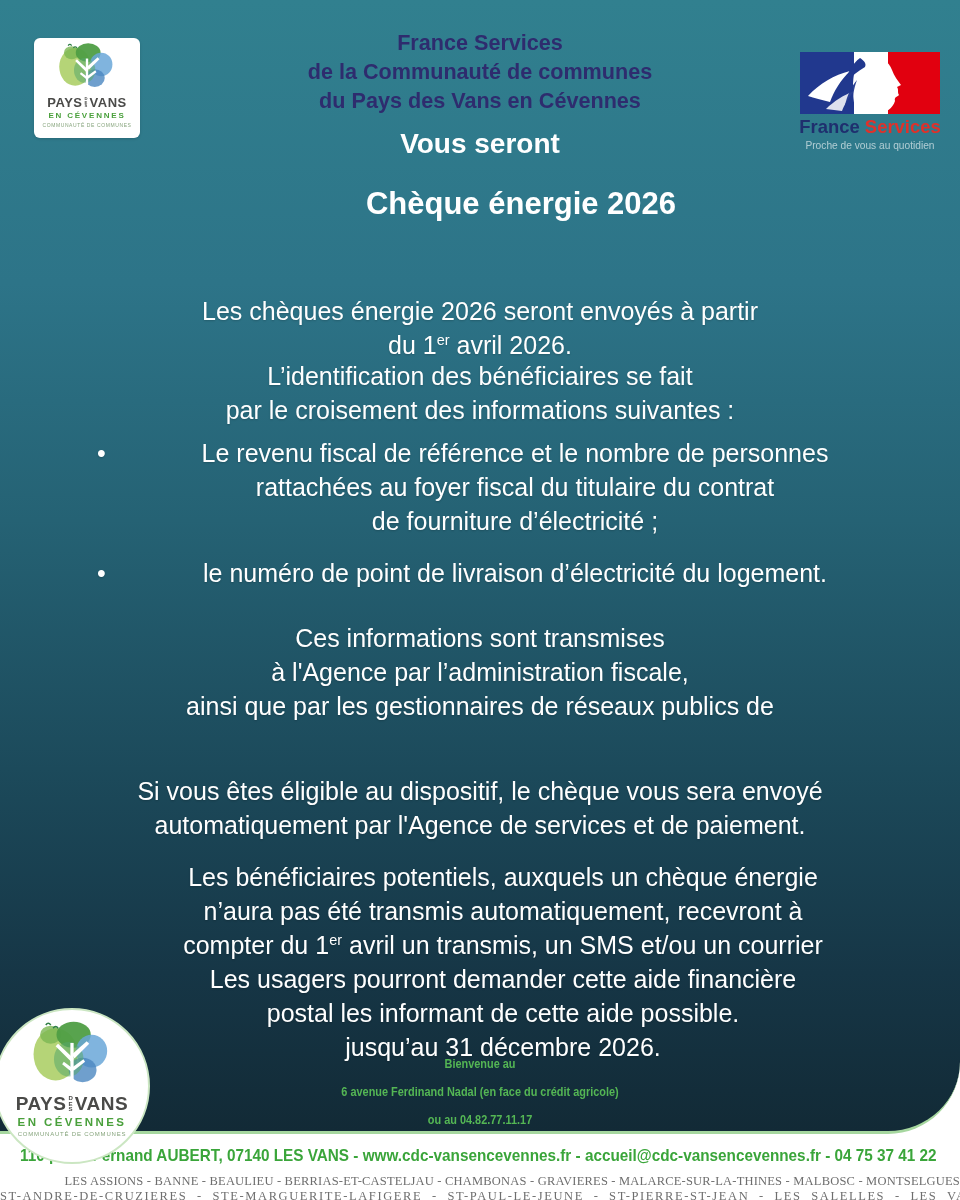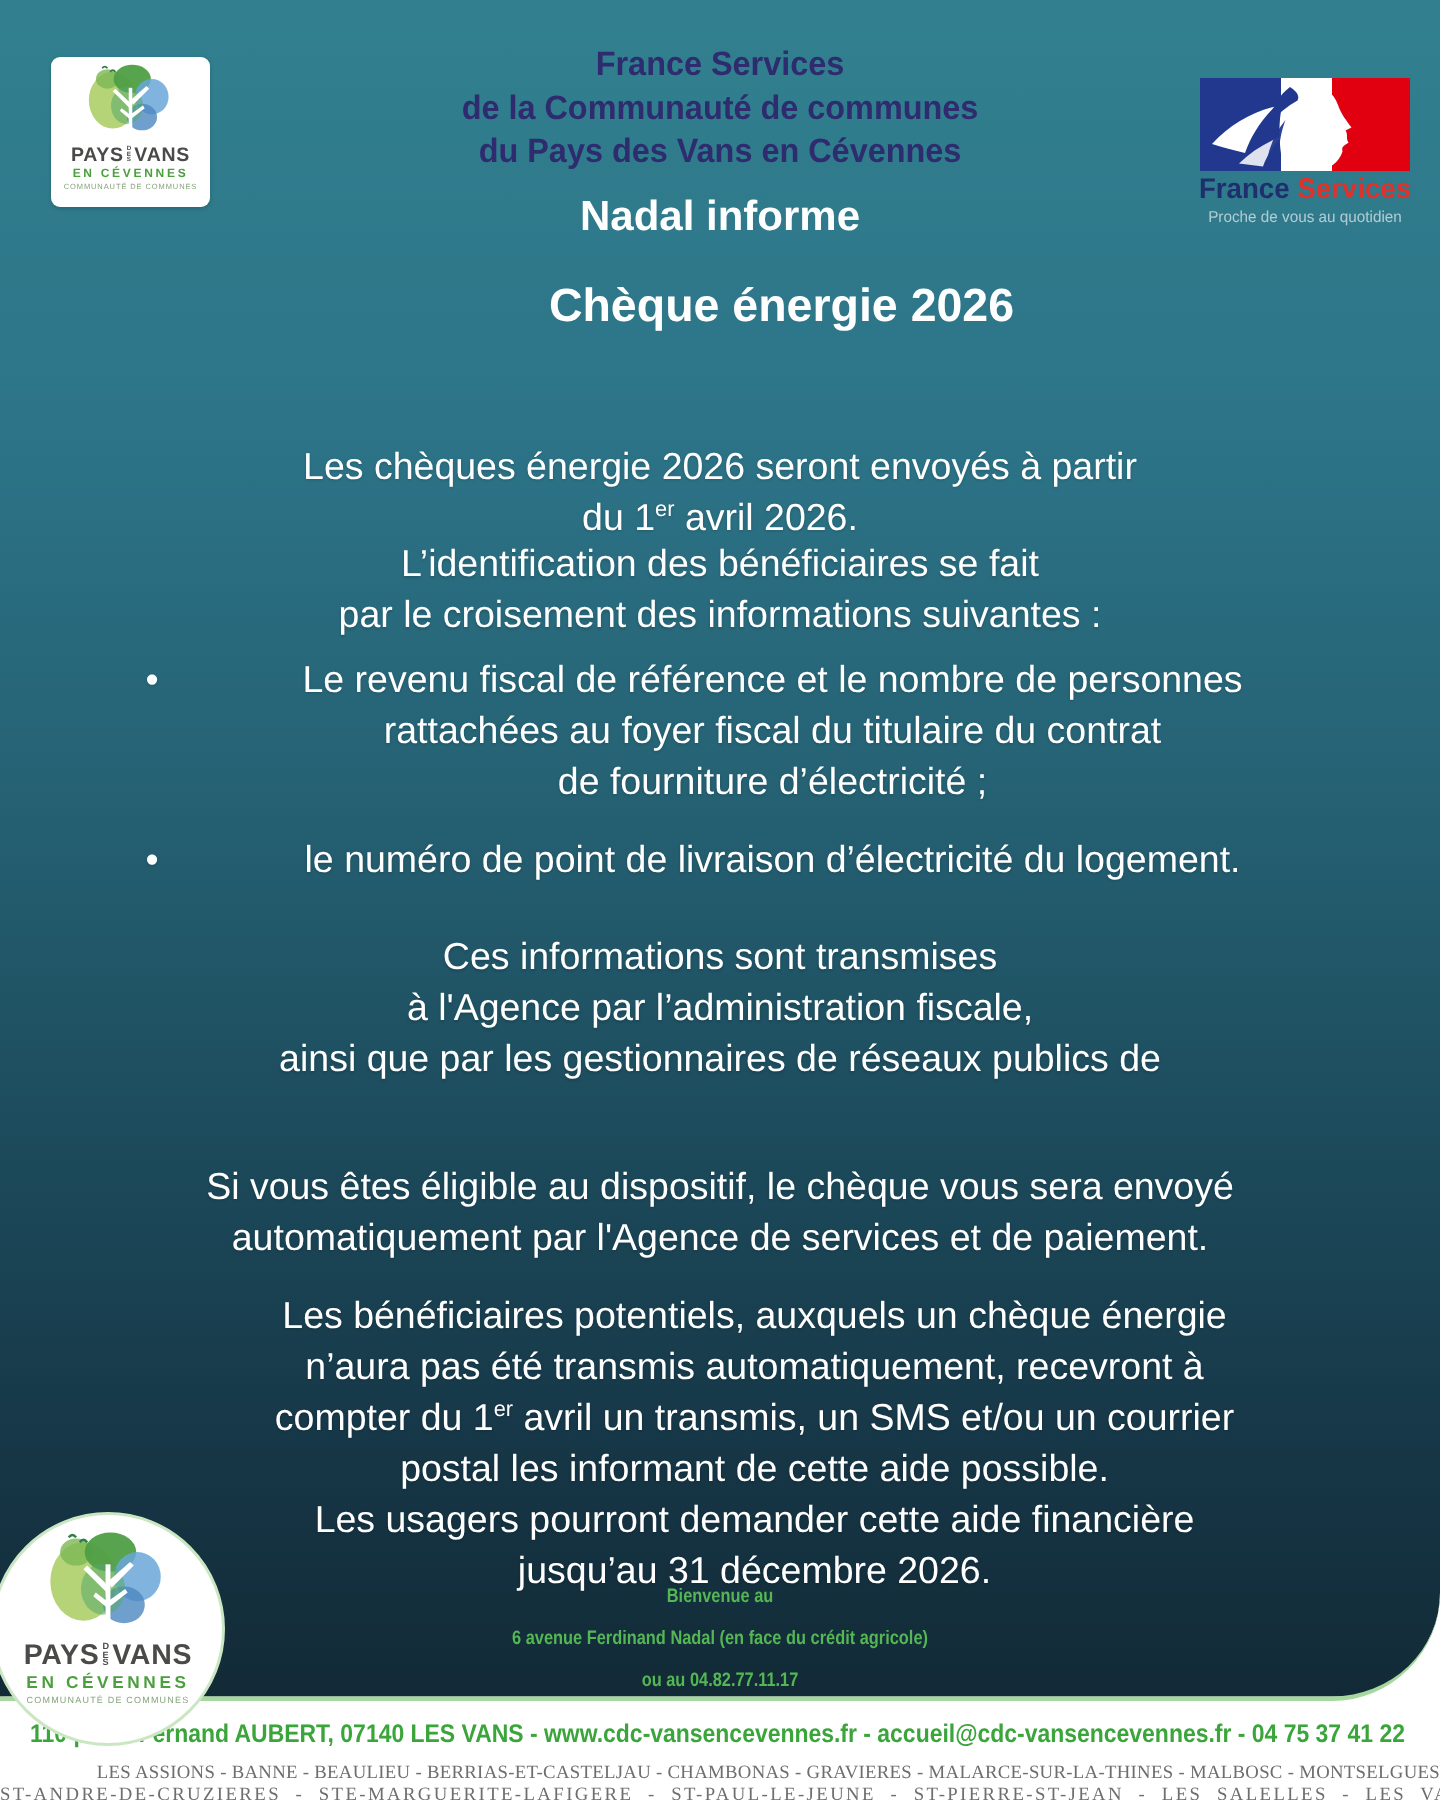--- a/index.html
+++ b/index.html
@@ -127,21 +127,21 @@
       <path d="M8 44 C20 31 34 23 50 19 C40 29 34 39 30 50 C22 48 14 46 8 44 Z" fill="#fff"></path>
       <path d="M26 57 C34 49 44 43 54 39 C48 47 44 53 42 59 Z" fill="#fff" opacity=".85"></path>
       <path d="M60 6 C74 0 88 6 92 18 C94 24 98 29 101 33 L97 35 C99 38 97 40 99 43 C97 45 94 45 95 49 C93 56 86 61 78 62 L56 62 C53 48 52 34 54 22 C55 14 57 9 60 6 Z" fill="#fff"></path>
       <path d="M60 6 C52 12 48 20 46 30 C52 24 58 19 65 15 C67 11 63 8 60 6 Z" fill="#21388e"></path>
       <path d="M57 28 C51 35 47 44 45 53 L53 55 C52 46 54 36 57 28 Z" fill="#21388e" opacity=".95"></path>
     </svg>
     <div class="fs-brand"><span class="b1">France</span>&nbsp;<span class="b2">Services</span></div>
     <div class="fs-tag">Proche de vous au quotidien</div>
   </div>
 
-  <div class="abs subtitle">Nadal informe</div>
+  <div class="abs subtitle">Vous seront</div>
   <div class="abs heading">Chèque énergie 2026</div>
 
   <div class="abs btxt p1">
     <div>Les chèques énergie 2026 seront envoyés à partir</div>
     <div><span>du 1</span><sup>er</sup><span> avril 2026.</span></div>
   </div>
 
   <div class="abs btxt p2">
     <div>L’identification des bénéficiaires se fait</div>
     <div>par le croisement des informations suivantes :</div>
@@ -167,22 +167,22 @@
 
   <div class="abs btxt p4">
     <div>Si vous êtes éligible au dispositif, le chèque vous sera envoyé</div>
     <div>automatiquement par l'Agence de services et de paiement.</div>
   </div>
 
   <div class="abs btxt p5">
     <div>Les bénéficiaires potentiels, auxquels un chèque énergie</div>
     <div>n’aura pas été transmis automatiquement, recevront à</div>
     <div><span>compter du 1</span><sup>er</sup><span> avril un transmis, un SMS et/ou un courrier</span></div>
+    <div>Les usagers pourront demander cette aide financière</div>
     <div>postal les informant de cette aide possible.</div>
-    <div>Les usagers pourront demander cette aide financière</div>
     <div>jusqu’au 31 décembre 2026.</div>
   </div>
 
   <div class="abs welcome">
     <div>Bienvenue au</div>
     <div>6 avenue Ferdinand Nadal (en face du crédit agricole)</div>
     <div>ou au 04.82.77.11.17</div>
   </div>
 
   <div class="circle-logo">

